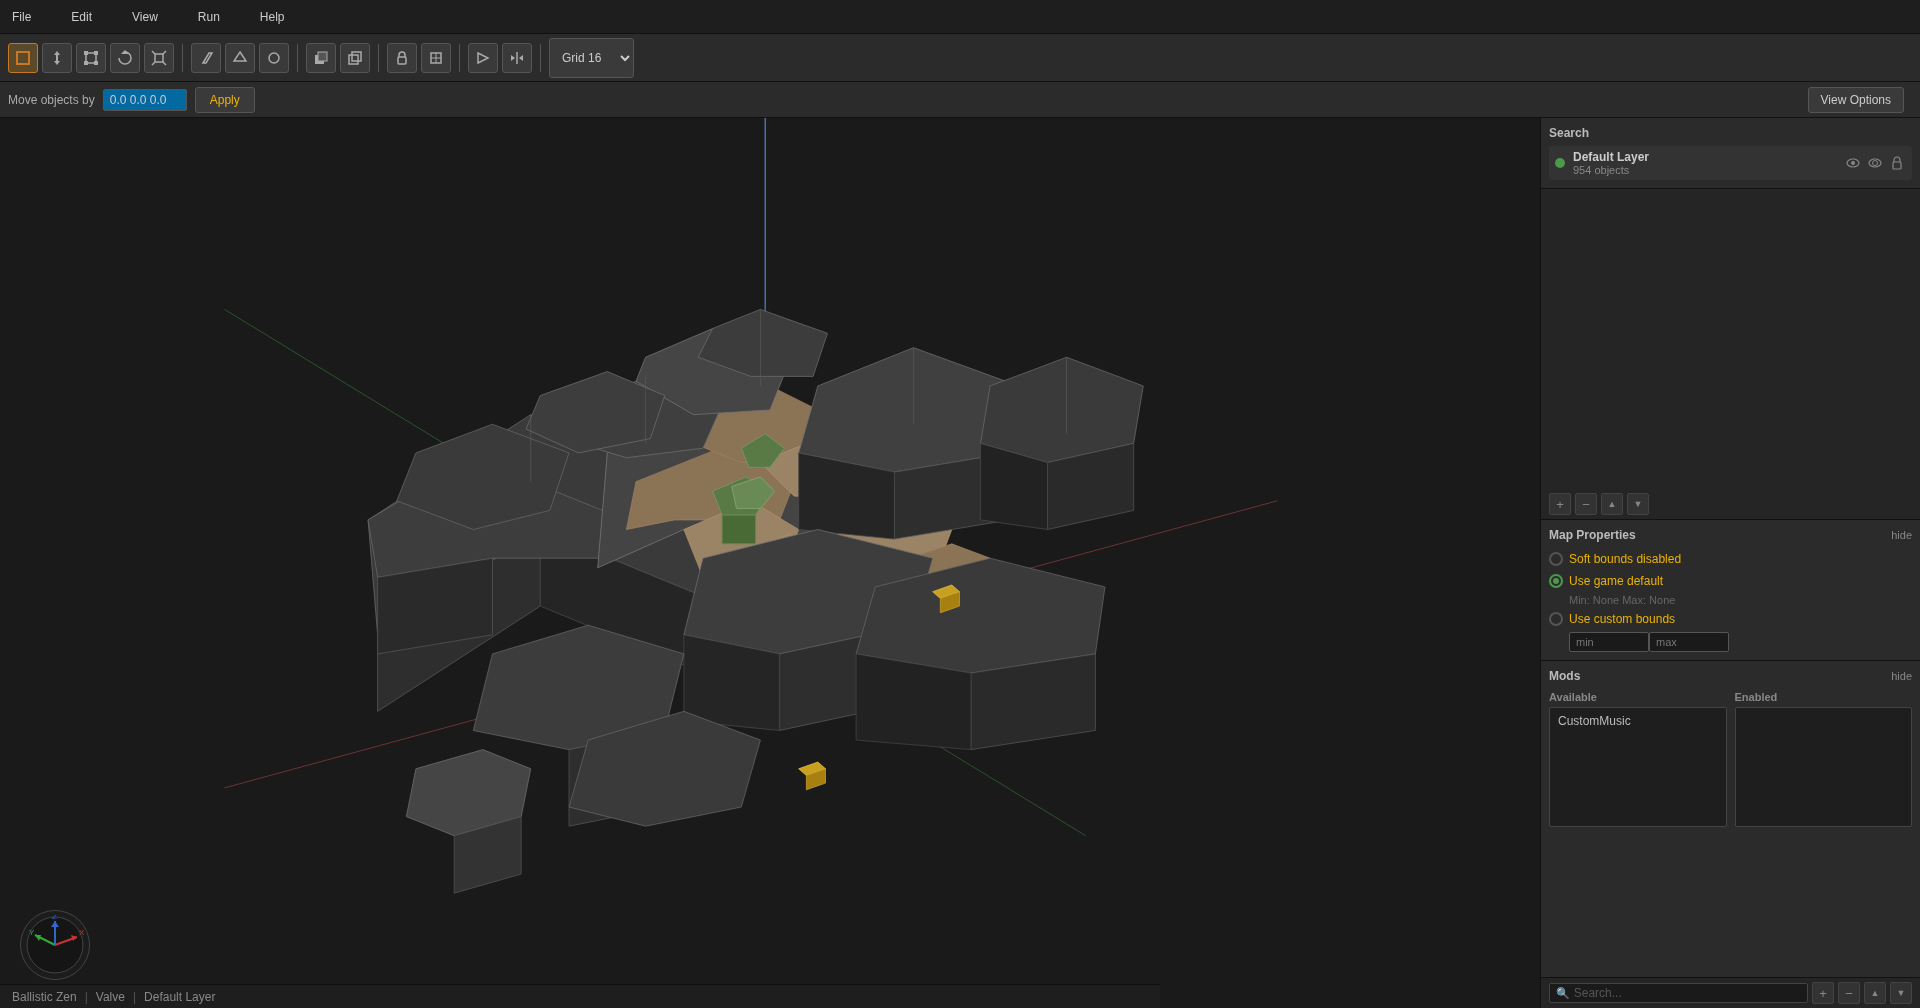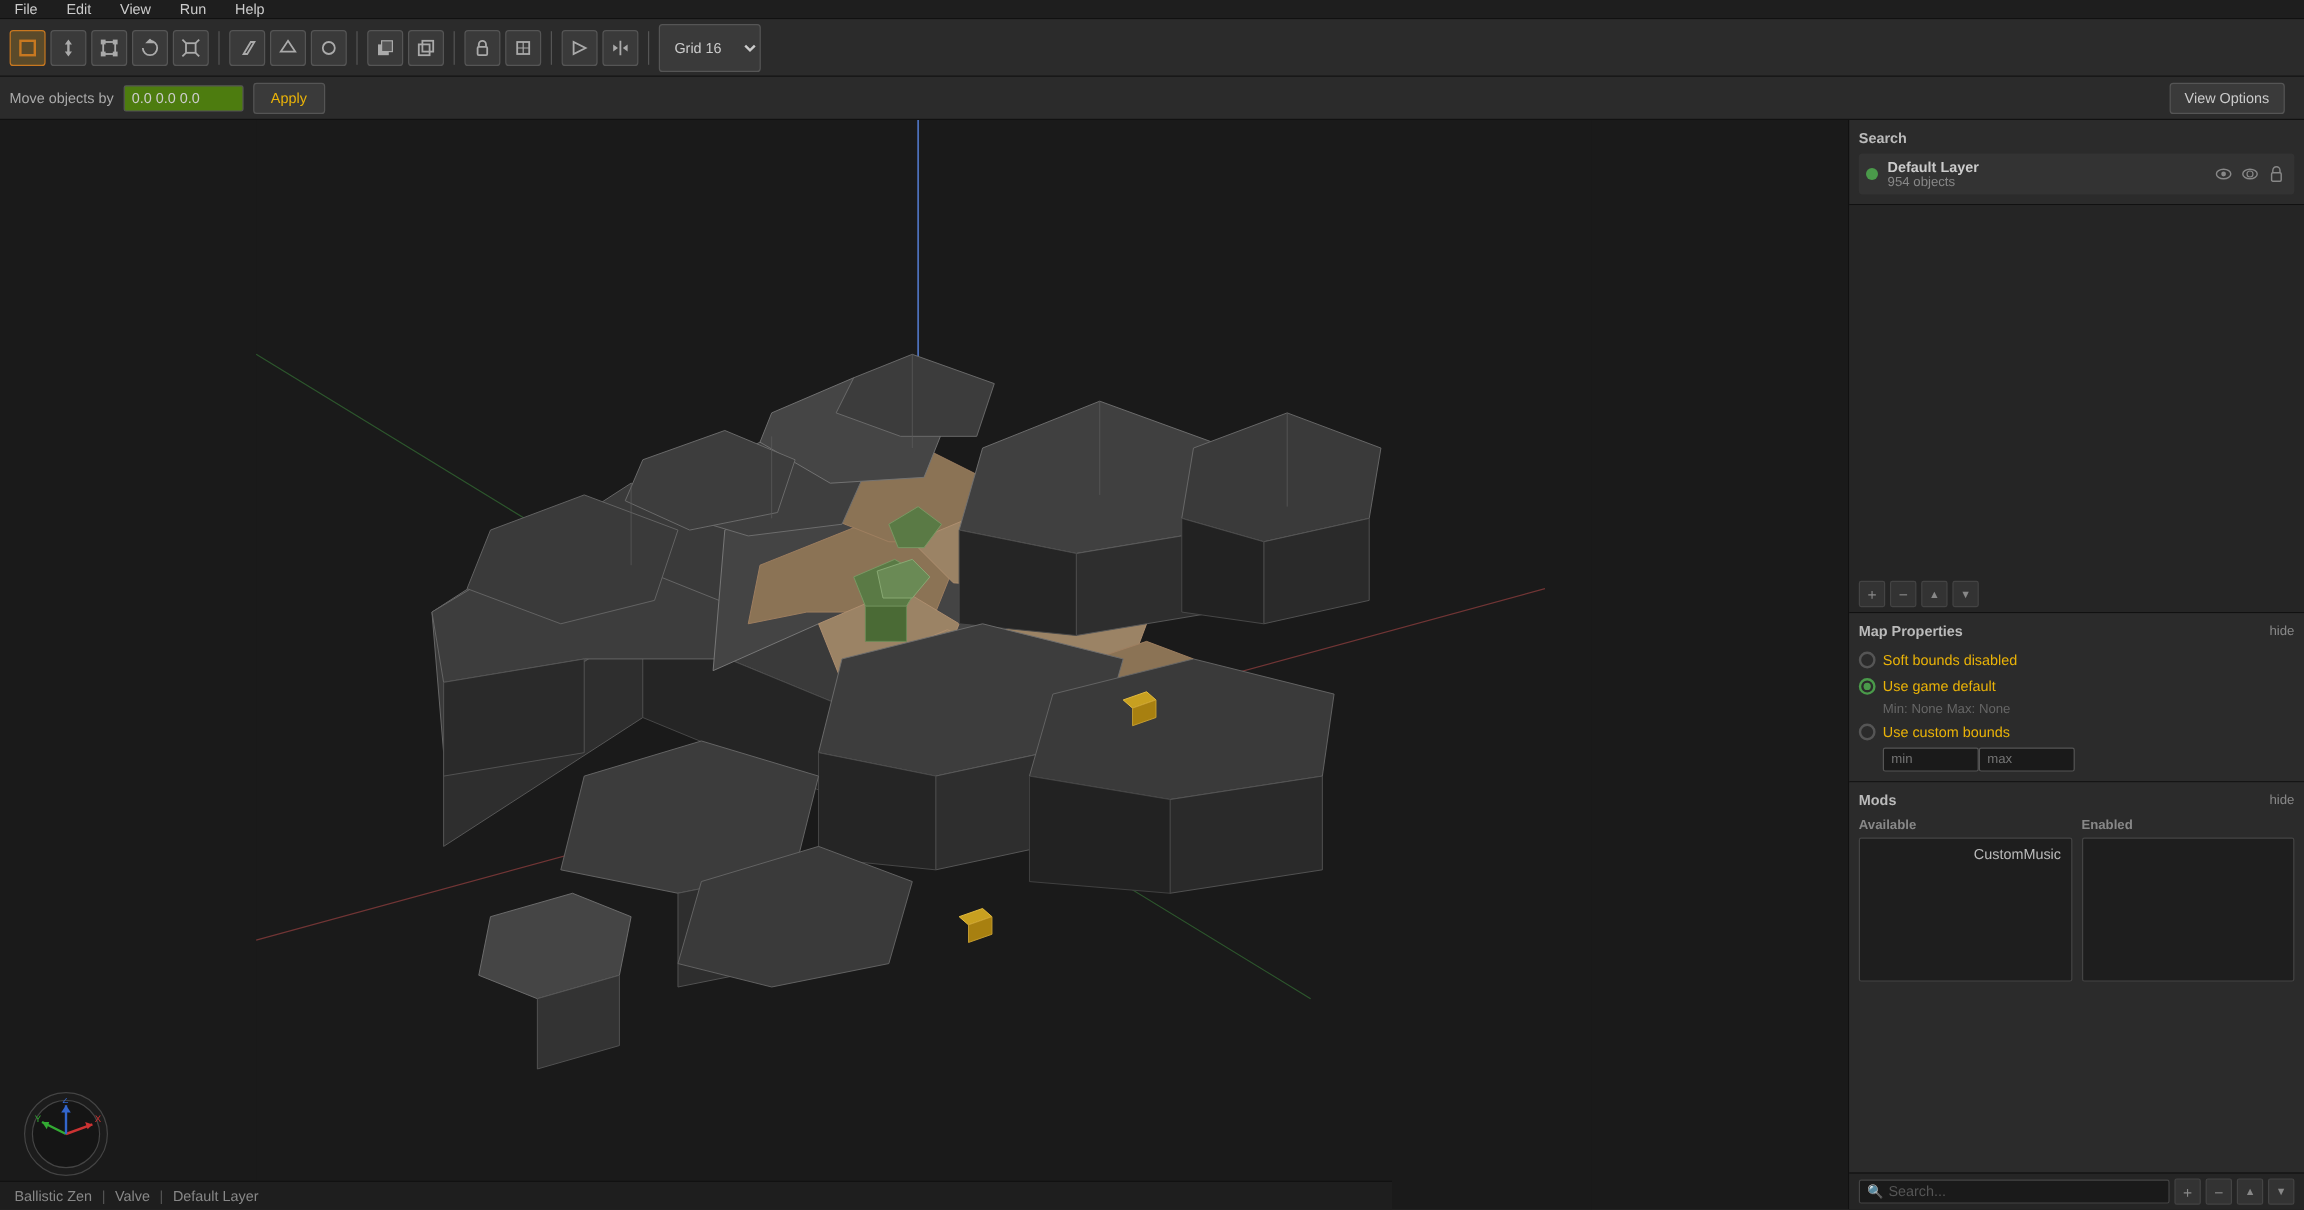--- a/index.html
+++ b/index.html
@@ -13,23 +13,23 @@
       overflow: hidden;
       display: flex;
       flex-direction: column;
     }
 
     
     #menu-bar {
       background: #1e1e1e;
       display: flex;
       align-items: center;
-      height: 16px;
+      height: 34px;
       padding: 0 8px;
-      gap: 16px;
+      gap: 32px;
       border-bottom: 1px solid #111;
       flex-shrink: 0;
     }
     .menu-item {
       color: #ccc;
       cursor: pointer;
       font-size: 12px;
       padding: 2px 4px;
     }
 
@@ -82,27 +82,27 @@
       display: flex;
       align-items: center;
       height: 36px;
       padding: 0 8px;
       gap: 8px;
       border-bottom: 1px solid #111;
       flex-shrink: 0;
     }
     .move-label { color: #aaa; font-size: 12px; }
     .move-input {
-      background: #4d7c0f;
+      background: #0369a1;
       border: 1px solid #555;
       color: #ccc;
       padding: 3px 6px;
       border-radius: 2px;
       font-size: 12px;
-      width: 100px;
+      width: 84px;
     }
     .apply-btn {
       background: #3a3a3a;
       border: 1px solid #555;
       color: #eab308;
       padding: 4px 14px;
       border-radius: 3px;
       cursor: pointer;
       font-size: 12px;
       height: 26px;
@@ -382,21 +382,20 @@
       border: 1px solid #444;
       min-height: 120px;
       padding: 4px;
       border-radius: 2px;
     }
     .mod-item {
       color: #bbb;
       font-size: 12px;
       padding: 2px 4px;
       cursor: pointer;
-      text-align: right;
     }
 
     
     #mods-toolbar {
       display: flex;
       align-items: center;
       gap: 4px;
       padding: 4px 8px;
       background: #252525;
       border-top: 1px solid #111;

